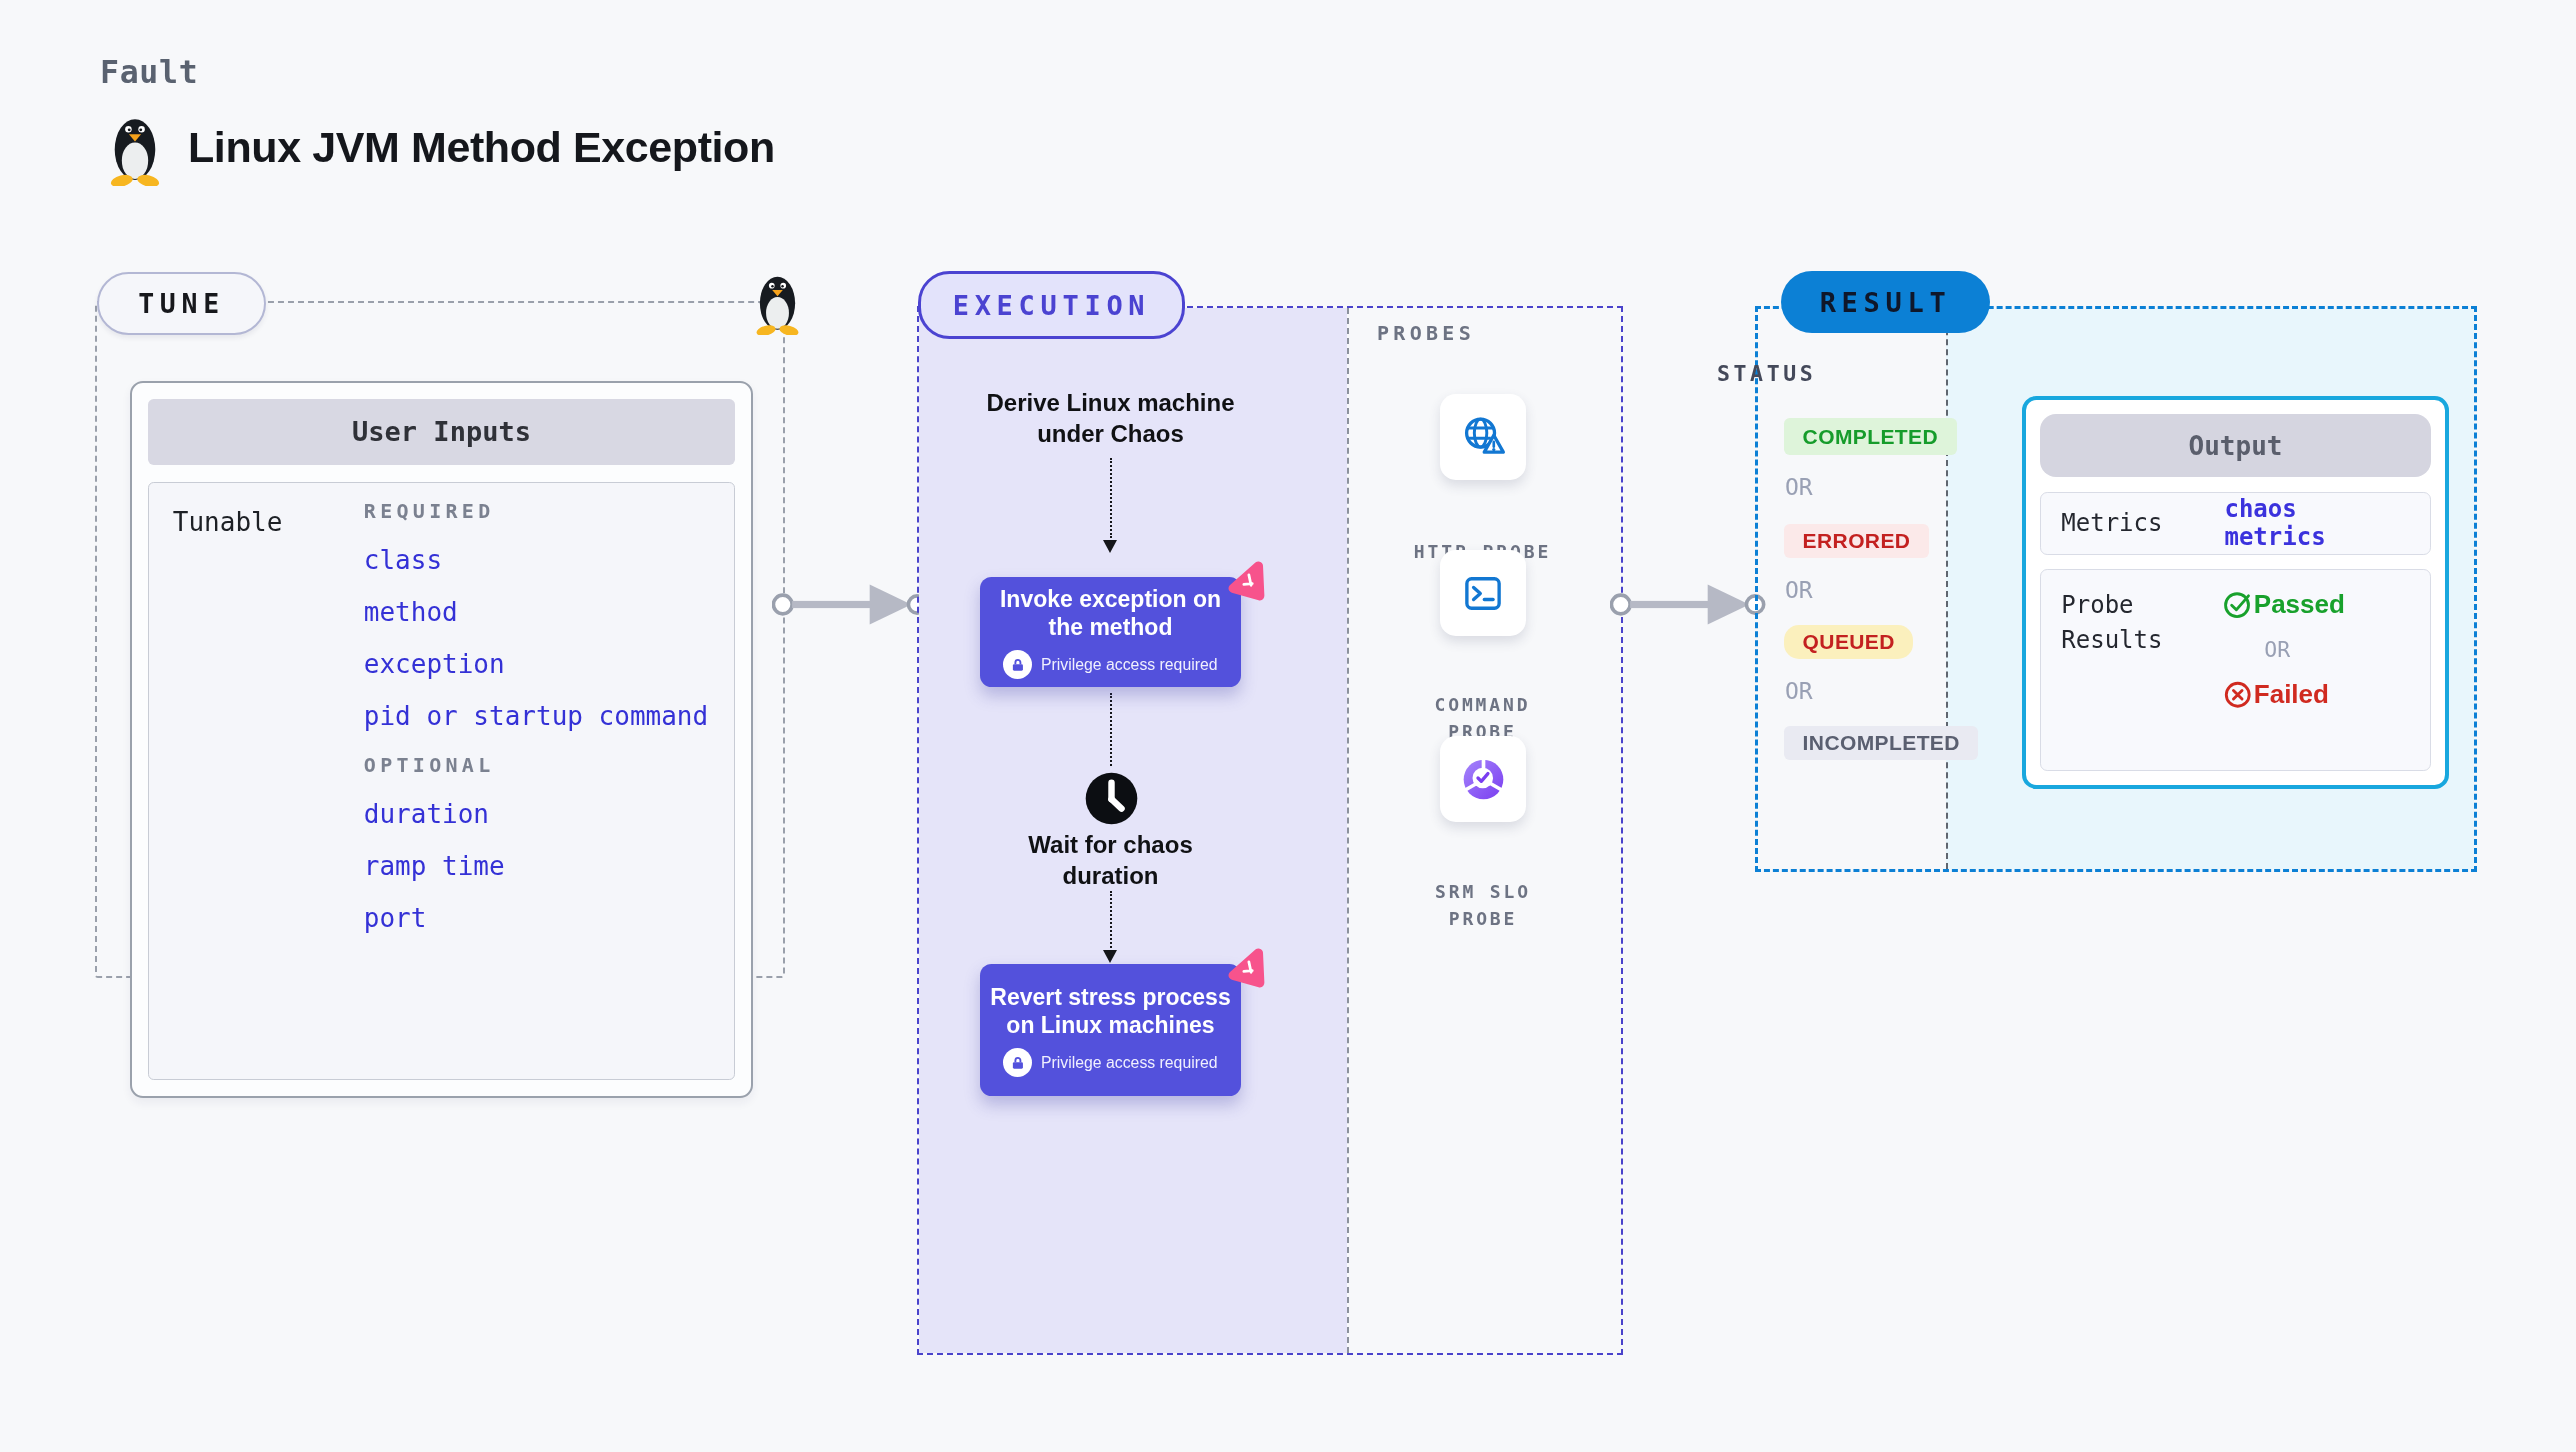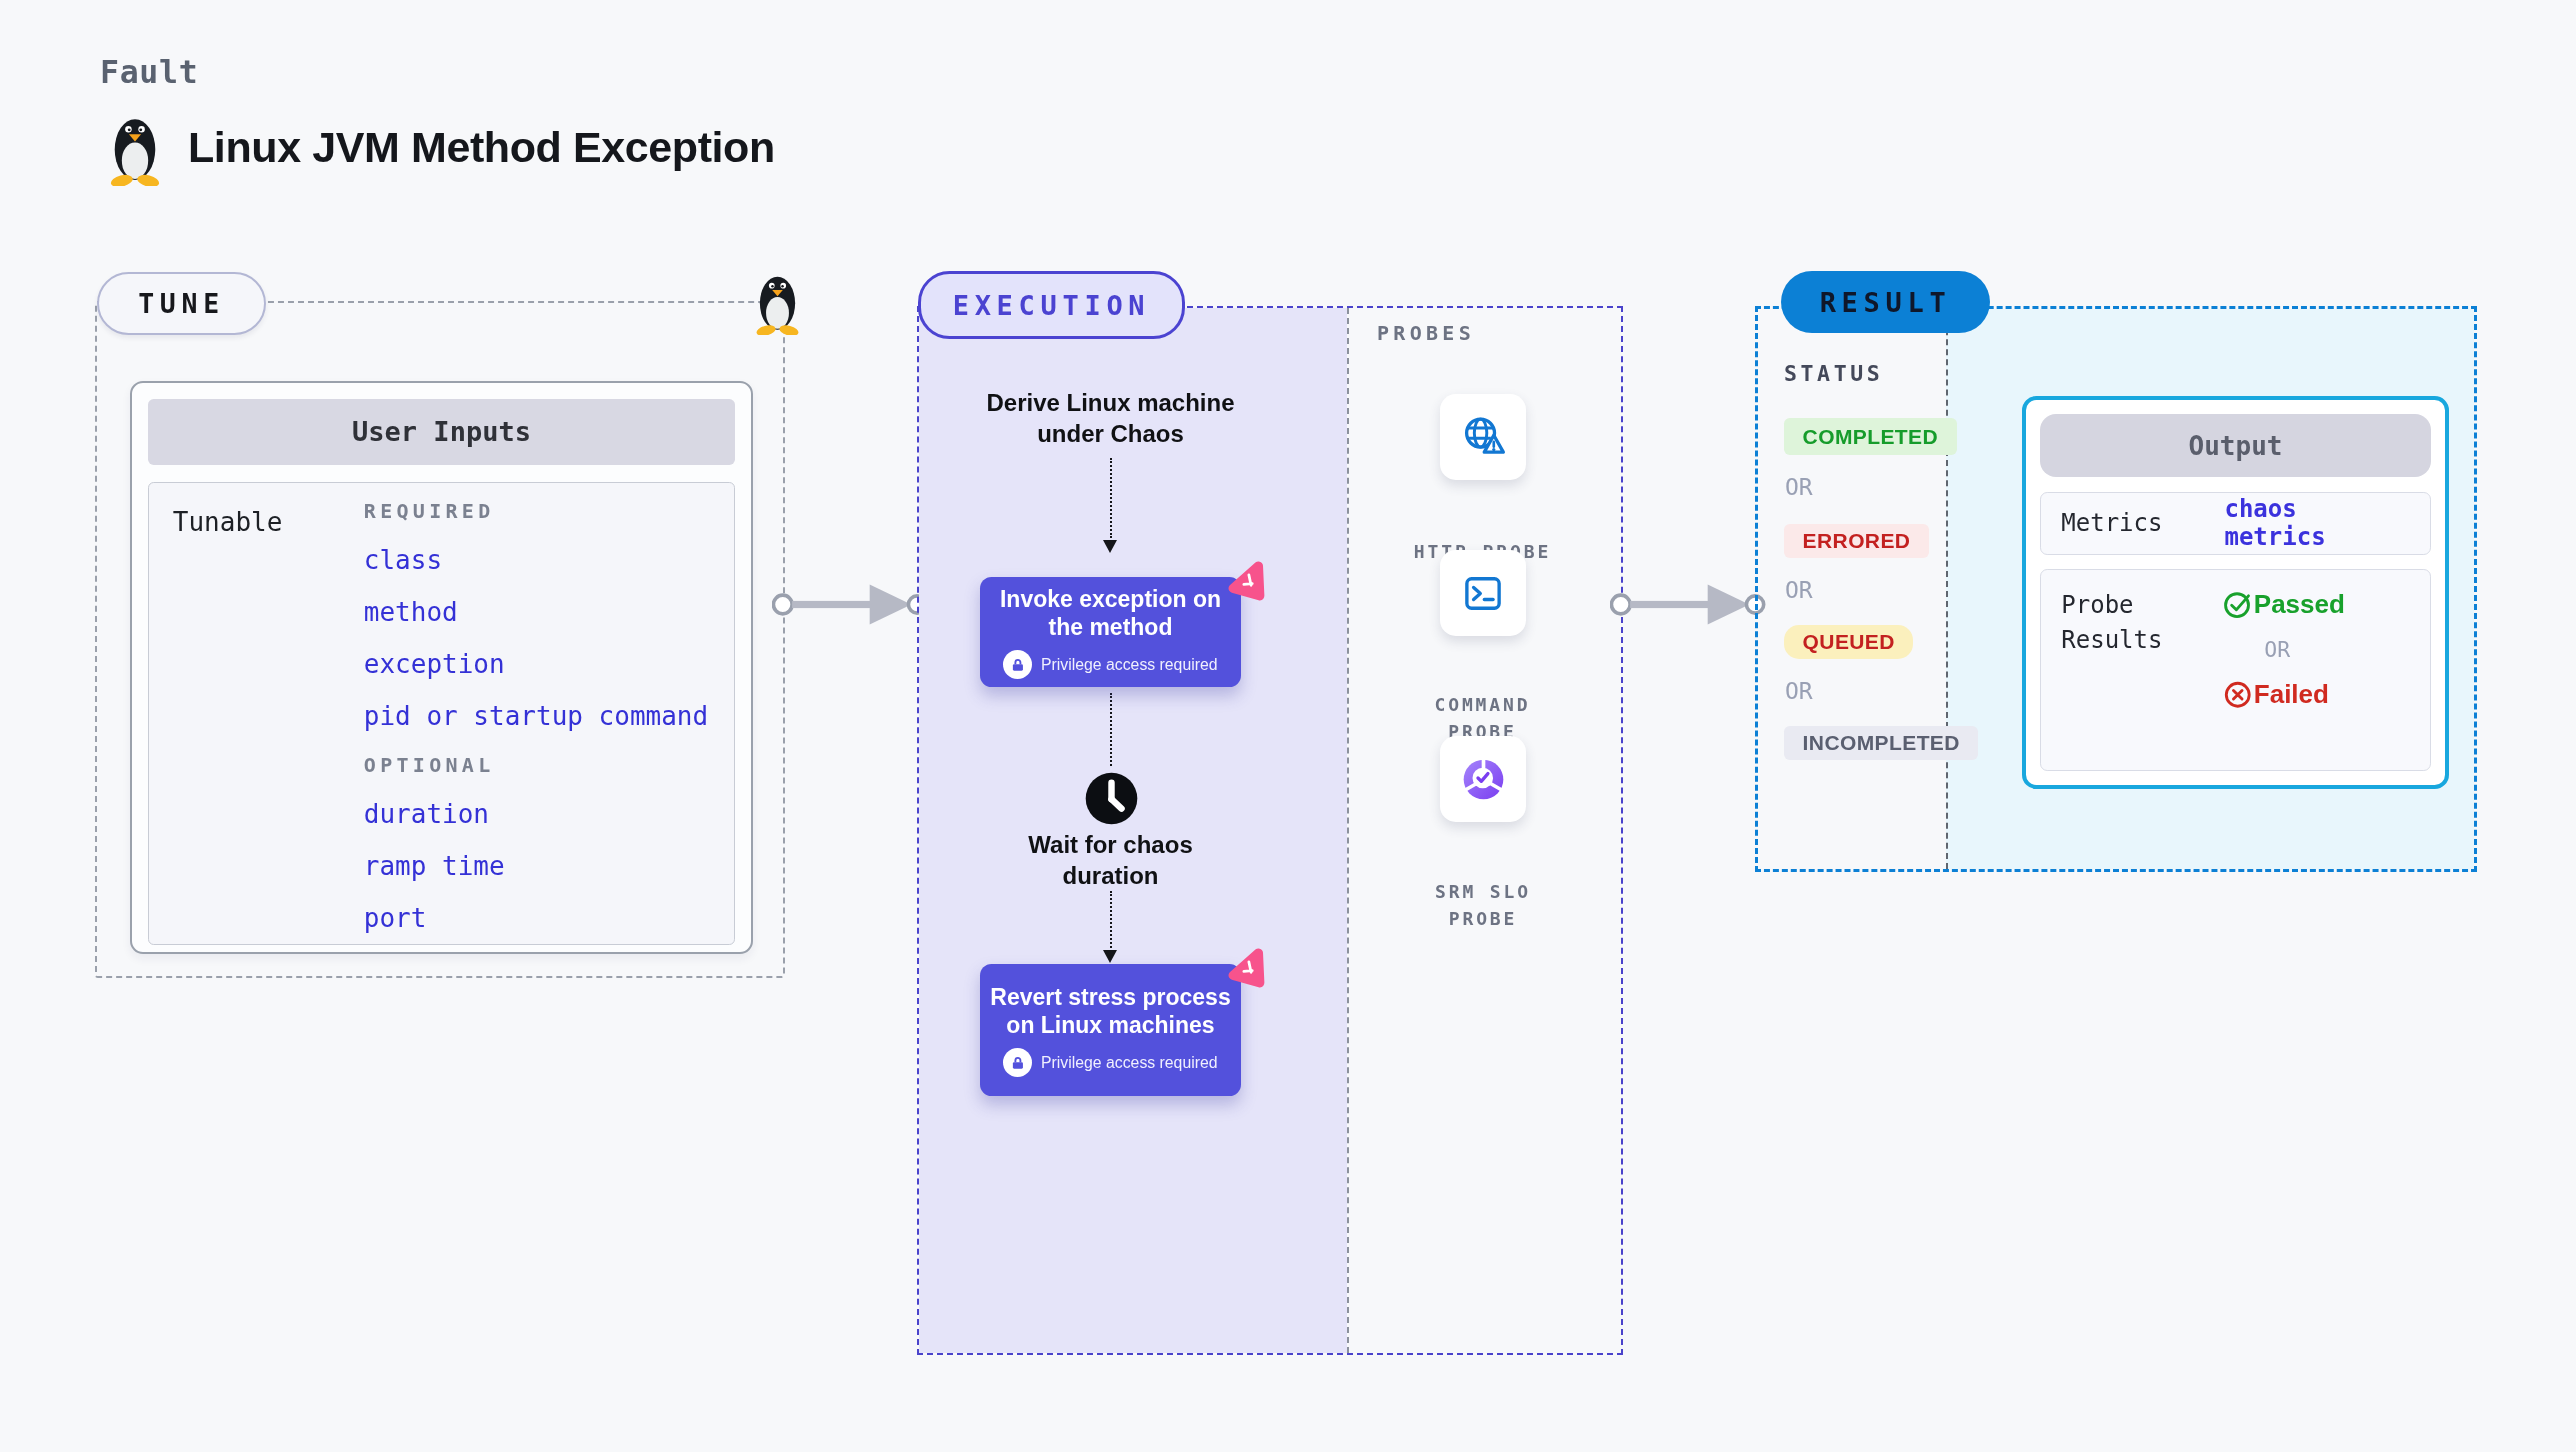--- a/index.html
+++ b/index.html
@@ -26,21 +26,21 @@
   .exec-pill{left:918px;top:271px;width:261px;height:62px;background:#e3e3fb;border:3.6px solid #4b43d1;
              color:#4b43d1;font-size:27px;}
   .result-pill{left:1781px;top:271px;width:209px;height:62px;background:#0c80d5;border:none;
              color:#0f172a;font-size:27px;}
 
   
   .tune-rect{position:absolute;left:95px;top:301px;width:686px;height:673px;
              border:2.9px dashed #9aa0ab;border-radius:2.9px;}
   .tune-penguin{position:absolute;left:749px;top:268px;z-index:6;}
 
-  .ui-card{position:absolute;left:130px;top:381px;width:623px;height:573px;background:#fcfdfe;
+  .ui-card{position:absolute;left:130px;top:381px;width:623px;height:717px;background:#fcfdfe;
            border:2.9px solid #9aa1ac;border-radius:13px;box-sizing:border-box;padding:15.8px;
            display:flex;flex-direction:column;box-shadow:0 4.3px 10px rgba(40,40,80,.06);}
   .ui-header{height:66px;flex:0 0 66px;background:#d8d8e3;border-radius:5.7px;display:flex;align-items:center;
              justify-content:center;font-size:27px;font-weight:600;color:#2f3138;}
   .ui-inner{margin-top:17px;flex:1;background:#f5f6fa;border:1.4px solid #c8ccd5;border-radius:5.7px;
             position:relative;box-sizing:border-box;padding:5.7px 0 0 215px;}
   .ui-rowlabel{position:absolute;left:24px;top:24px;font-size:26px;color:#1d2025;}
   .ui-heading{font-size:20px;font-weight:600;color:#7b8190;letter-spacing:4.3px;line-height:46px;}
   .ui-link{font-size:26px;color:#3431d6;line-height:52px;cursor:pointer;}
 
@@ -77,21 +77,21 @@
               box-shadow:0 5.7px 11.5px rgba(50,60,90,.14);display:flex;align-items:center;justify-content:center;}
   .probe-label{position:absolute;text-align:center;font-size:18px;font-weight:600;color:#6d7383;
                letter-spacing:2.9px;line-height:1.5;margin-top:48px;}
 
   
   .result-rect{position:absolute;left:1755px;top:306px;width:722px;height:566px;
                border:3.6px dashed #0c80d5;box-sizing:border-box;}
   .result-fill{position:absolute;left:188px;top:0;right:0;bottom:0;background:#e8f6fc;}
   .result-divider{position:absolute;left:188px;top:0;bottom:0;width:0;border-left:2.1px dashed #60666f;}
 
-  .status-label{position:absolute;left:1784px;top:361px;font-size:21.5px;font-weight:700;
+  .status-label{position:absolute;left:1717px;top:361px;font-size:21.5px;font-weight:700;
                 color:#44495a;letter-spacing:3.6px;}
   .badge{position:absolute;left:1784px;display:inline-flex;align-items:center;height:37px;
          padding:0 18.6px;border-radius:5.7px;font-size:21px;font-weight:700;letter-spacing:0.4px;}
   .badge-completed{background:#def4da;color:#169c2b;}
   .badge-errored{background:#fbe9e9;color:#c32120;}
   .badge-queued{background:#fbf0bd;color:#c32120;border-radius:15px;}
   .badge-incompleted{background:#e9eaf2;color:#5a5f70;}
   .or-text{position:absolute;left:1785px;font-size:23px;color:#99a0b4;}
 
   .output-card{position:absolute;left:2022px;top:396px;width:427px;height:393px;background:#ffffff;

